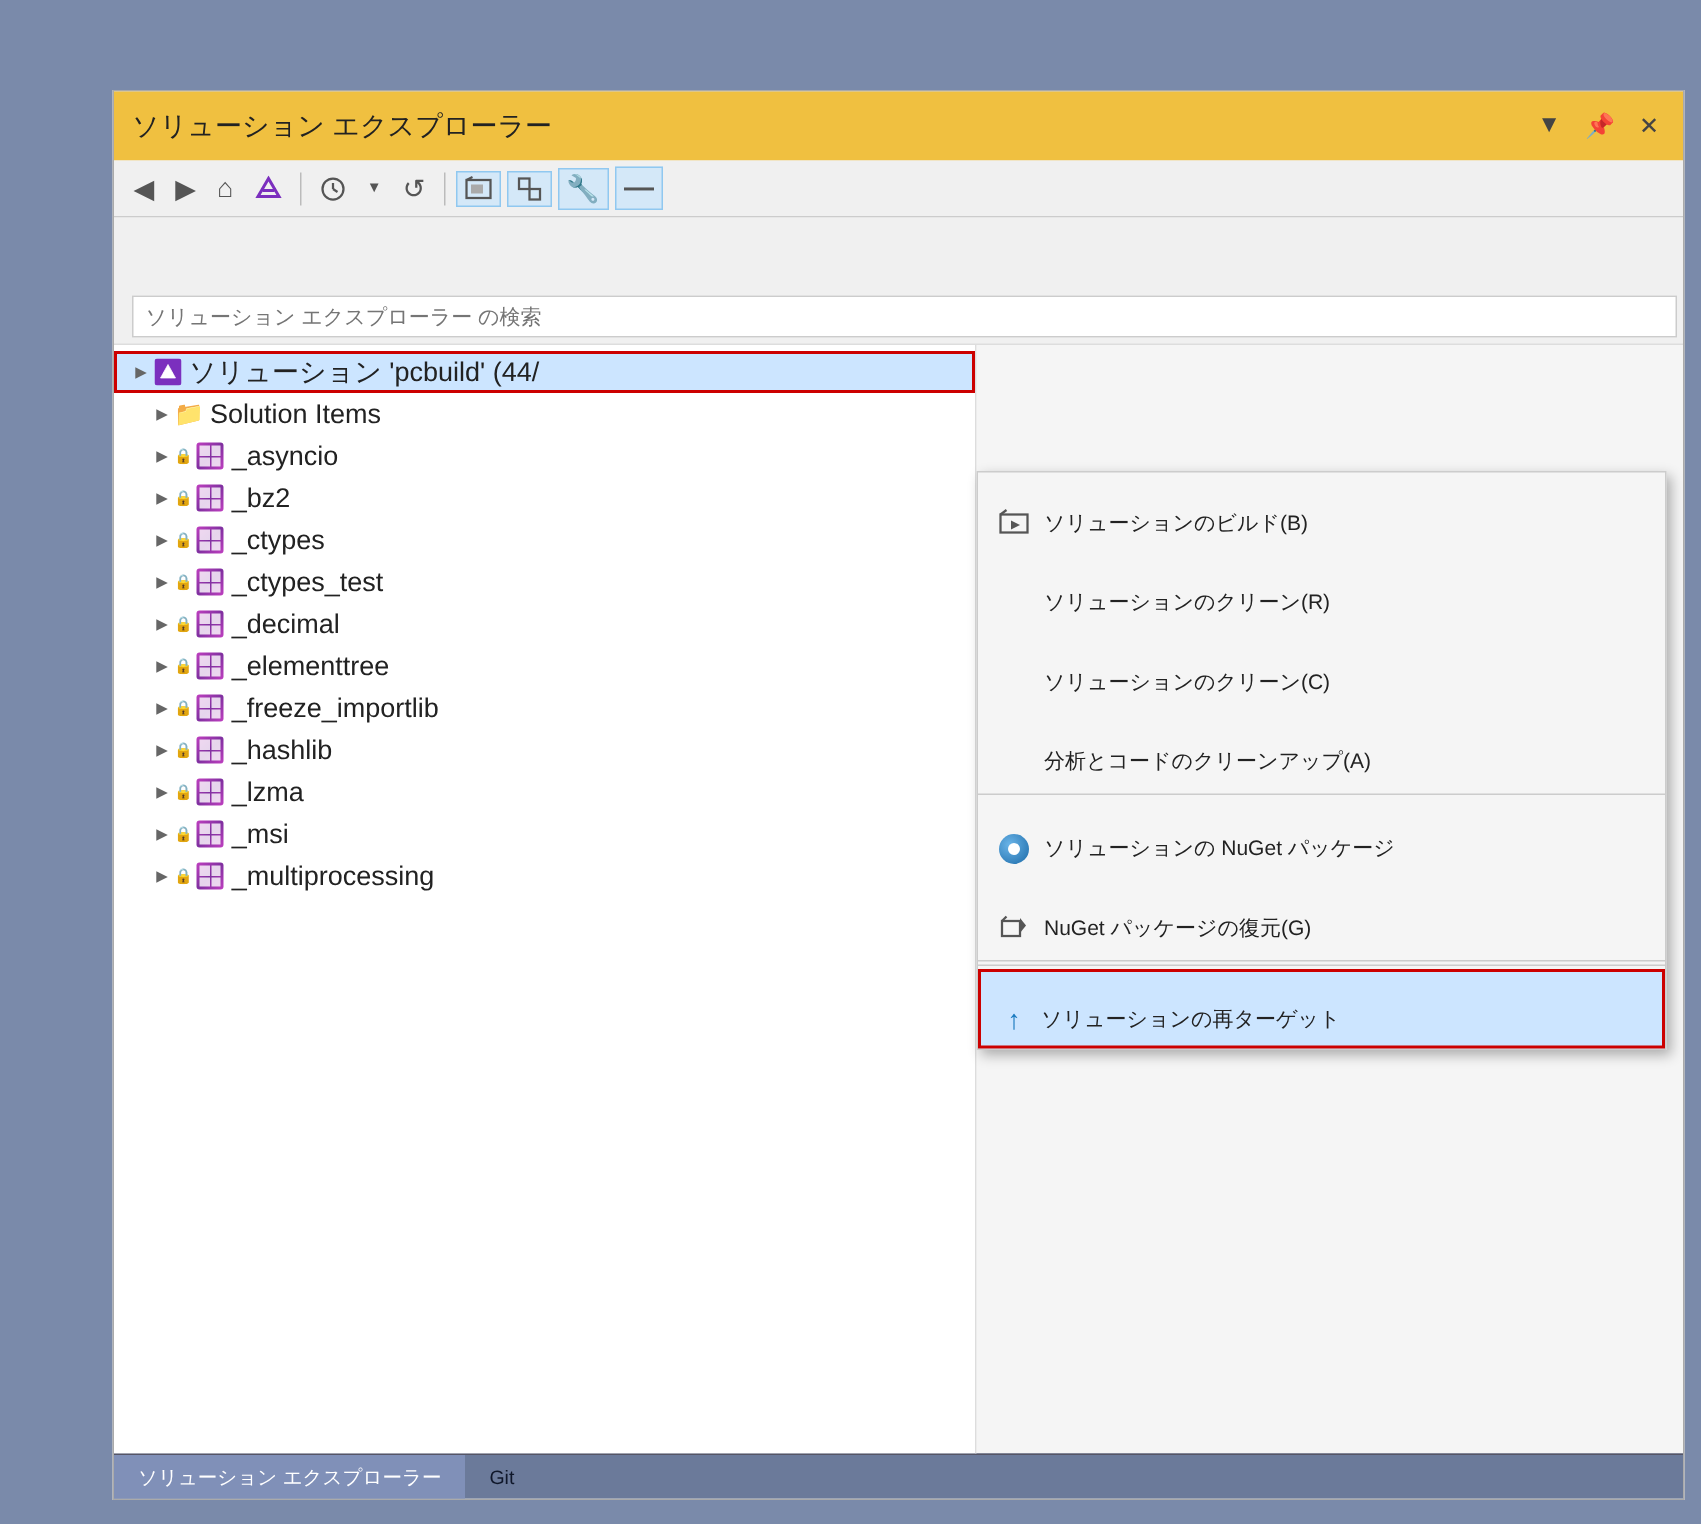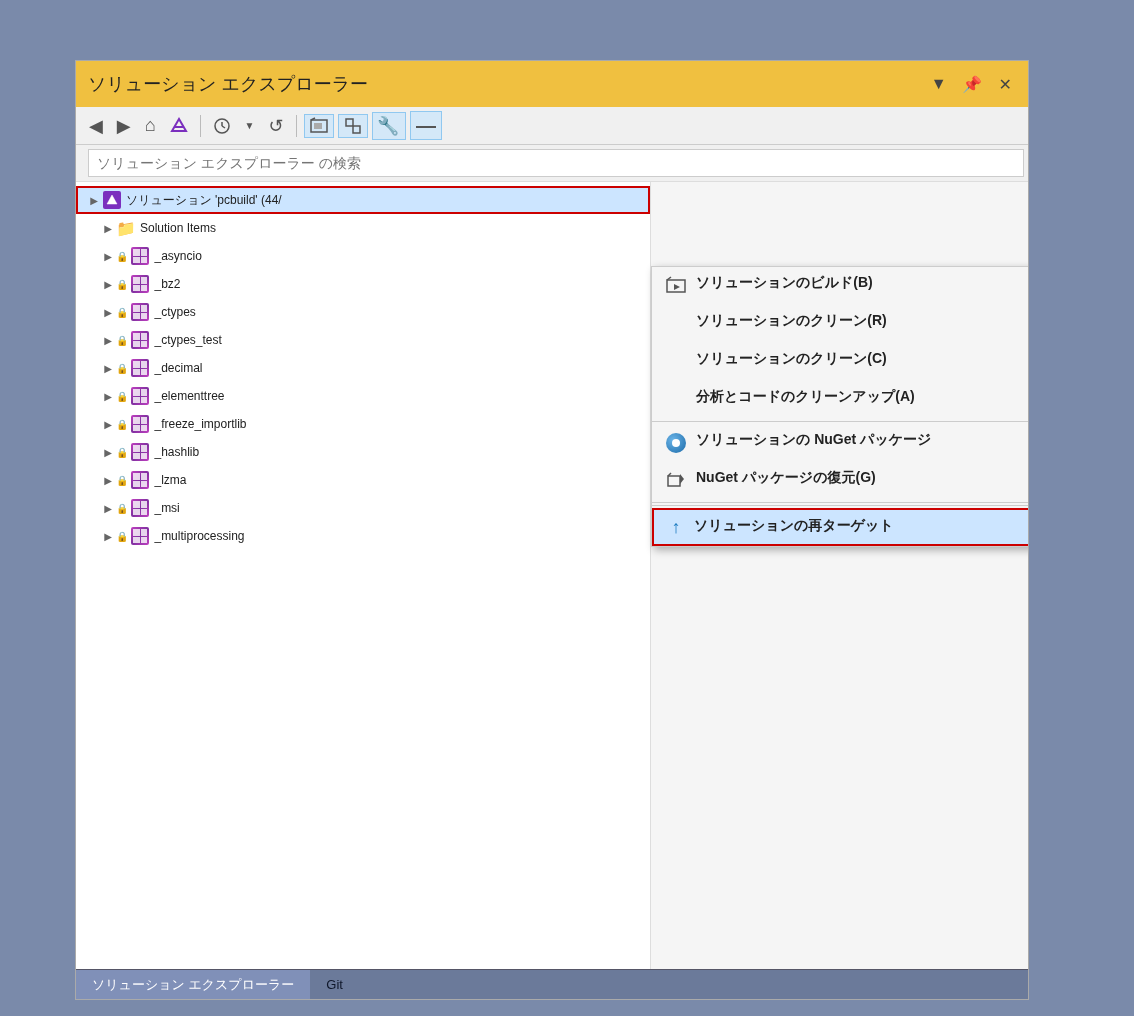--- a/index.html
+++ b/index.html
@@ -9,21 +9,21 @@
       height: 1016px;
       font-family: 'Segoe UI', Meiryo, sans-serif;
       overflow: hidden;
       position: relative;
     }
 
     .panel {
       position: absolute;
       left: 75px;
       top: 60px;
-      width: 954px;
+      width: 1048px;
       height: 940px;
       background: #f5f5f5;
       border: 1px solid #aaa;
       display: flex;
       flex-direction: column;
     }
 
     .panel-header {
       background: #f0c040;
       padding: 8px 12px;
@@ -173,45 +173,45 @@
       opacity: 0.8;
     }
 
     .lock-badge {
       color: #7b2fbe;
       font-size: 10px;
       margin-right: 2px;
     }
 
     .tree-label {
-      font-size: 12px;
+      font-size: 18px;
       color: #222;
     }
 
     .tree-item-indent1 { padding-left: 24px; }
 
     
     .context-menu {
       position: absolute;
       left: 575px;
       top: 84px;
       width: 460px;
       background: #f5f5f5;
       border: 1px solid #ccc;
       box-shadow: 3px 3px 8px rgba(0,0,0,0.3);
       z-index: 10;
     }
 
     .menu-item {
       display: flex;
-      padding: 7px 16px 7px 12px;
+      align-items: center;
+      padding: 22px 16px 7px 12px;
       font-size: 14px;
       cursor: pointer;
       min-height: 34px;
-      font-weight: bold;
     }
 
     .menu-item.highlighted {
       background: #cce5ff;
       border: 2px solid #cc0000;
     }
 
     .menu-item-icon {
       width: 24px;
       height: 24px;
@@ -336,21 +336,21 @@
       <svg width="18" height="18" viewBox="0 0 18 18">
         <rect x="2" y="2" width="7" height="7" fill="none" stroke="#555" stroke-width="1.5"></rect>
         <rect x="9" y="9" width="7" height="7" fill="none" stroke="#555" stroke-width="1.5"></rect>
       </svg>
     </button>
     <button class="toolbar-btn active">🔧</button>
     <button class="toolbar-btn active" style="font-size:20px; font-weight:bold;">—</button>
   </div>
 
   <div style="padding: 4px 8px; background: #f0f0f0; border-bottom:1px solid #ddd;">
-    <input class="search-bar" type="text" style="width: 100%;" placeholder="ソリューション エクスプローラー の検索">
+    <input class="search-bar" type="text" style="width: 100%; margin-top: 48px;" placeholder="ソリューション エクスプローラー の検索">
   </div>
 
   <div class="content-area" style="position:relative; flex:1;">
 
     <div class="tree-panel">
 
       <div class="tree-item selected" style="padding-left:8px;">
         <span class="tree-arrow">▶</span>
         <span class="tree-icon">
           <svg width="18" height="18" viewBox="0 0 18 18">

